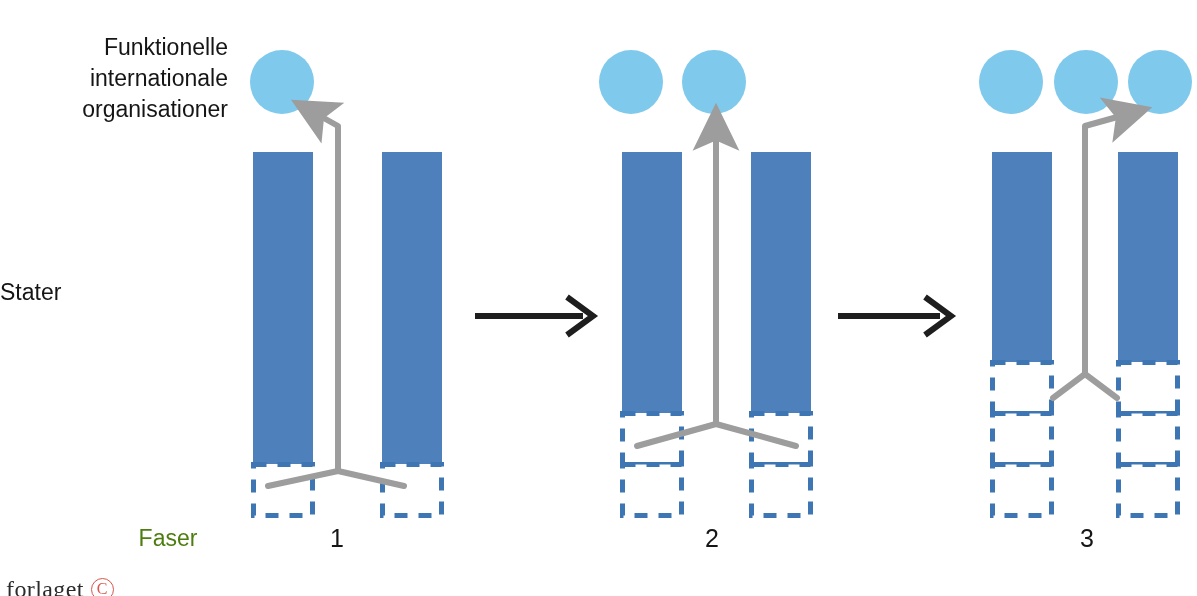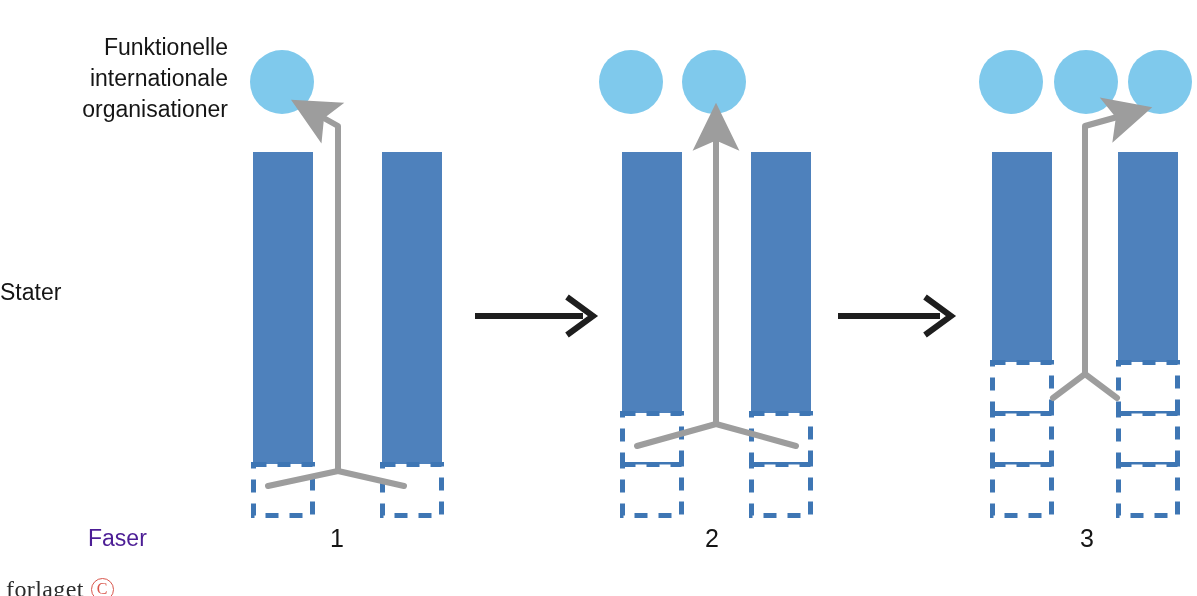--- a/index.html
+++ b/index.html
@@ -48,23 +48,24 @@
     font-size: 23px;
     line-height: 28px;
     color: #151515;
   }
 
   .label-faser {
     position: absolute;
     left: 88px;
     top: 508px;
     width: 160px;
+    text-align: center;
     font-size: 23px;
     line-height: 28px;
-    color: #4c1d95;
+    color: #4d7c0f;
   }
 
   .phase-number {
     position: absolute;
     top: 507px;
     width: 60px;
     text-align: center;
     font-size: 25px;
     line-height: 30px;
     color: #151515;

